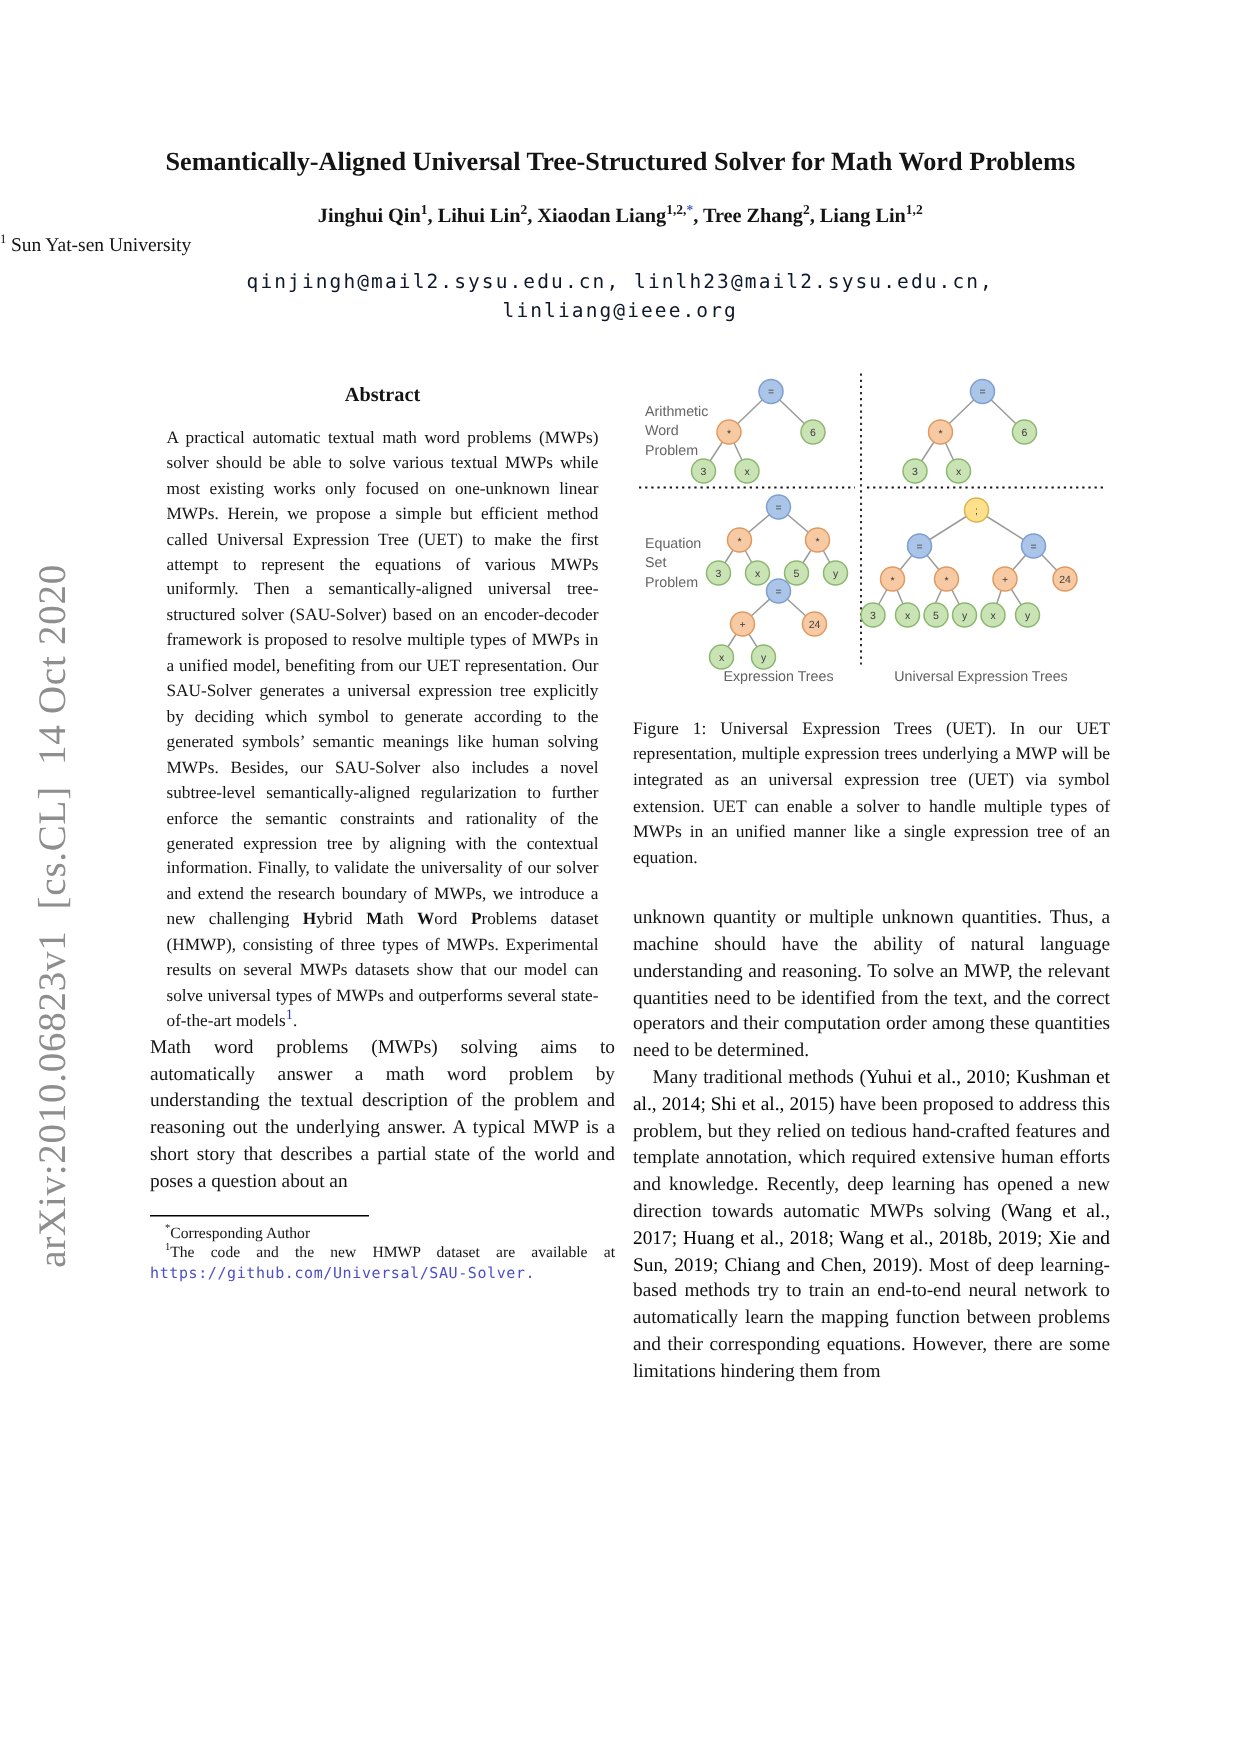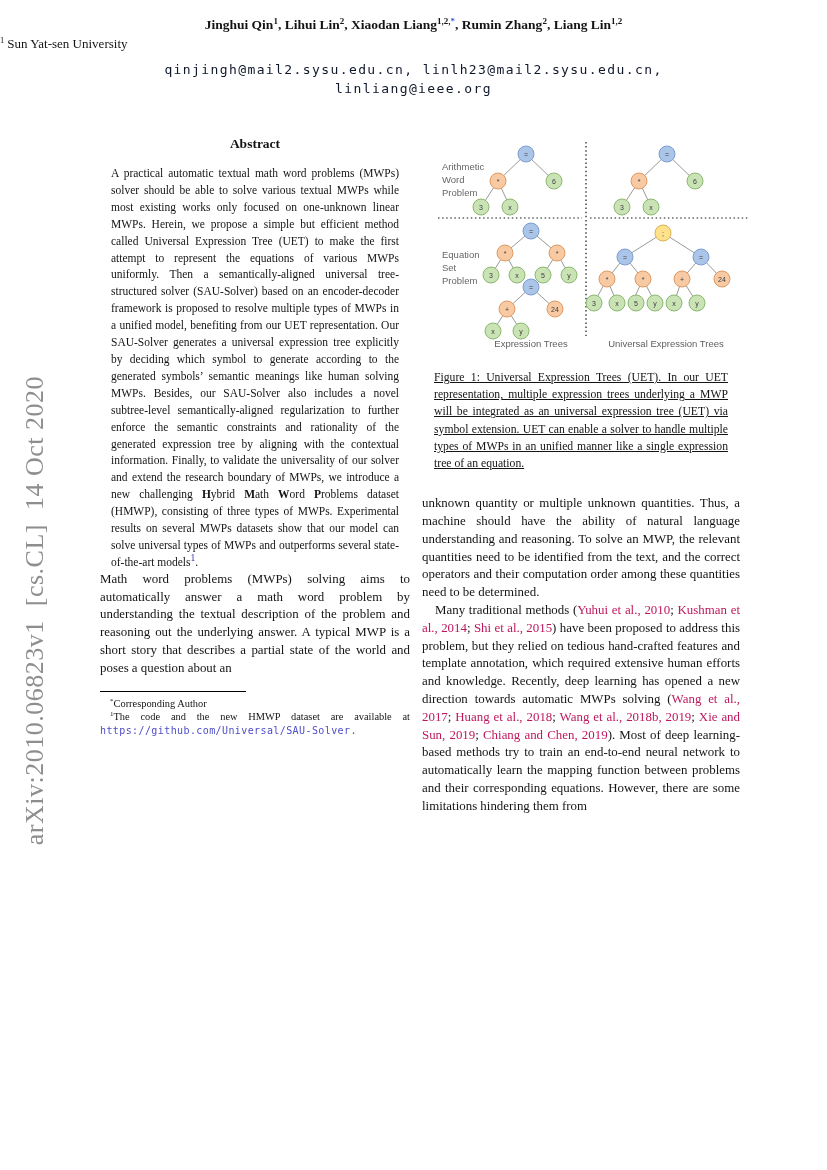--- a/index.html
+++ b/index.html
@@ -28,31 +28,31 @@
   
   .columns { display:flex; margin:28px 82px 0 100px; gap:12px; }
   .col-left  { width:310px; flex:none; }
   .col-right { width:318px; flex:none; }
   .abstract-head { margin:10px 0 13px; text-align:center; font-size:13.5px; font-weight:bold; }
   .abstract-body { margin:0 11px; text-align:justify; font-size:11.5px; line-height:16.9px; }
   .section-head { font-size:14.5px; font-weight:bold; margin:24px 0 11px; }
   .section-head .sec-num { margin-right:15px; }
   .body-text { margin:0; text-align:justify; font-size:12.9px; line-height:17.8px; }
   .indent { text-indent:13px; }
-  .citation { color:#be185d; }
+  .citation { color:#000000; }
   .footref { color:#3232b4; }
   sup { line-height:0; }
   
   .footnote { margin-top:13px; }
   .fn-rule { width:146px; border-top:1px solid #000; margin-bottom:5px; }
   .fn-line { font-size:10.4px; line-height:13.8px; text-align:justify; text-indent:10px; margin:0; }
   .fn-line sup { font-size:7px; }
   .url { font-family:"DejaVu Sans Mono", monospace; color:#4d4dc8; font-size:10px; letter-spacing:0.4px; }
   
-  figure { margin:12px; padding:0;text-decoration:underline; }
+  figure { margin:0; padding:0; }
   .fig-caption { margin-top:15px; text-align:justify; font-size:11.7px; line-height:17.2px; }
   .nd { stroke-width:1; }
   .nd.b { fill:#aac5e8; stroke:#7d9ed1; }
   .nd.o { fill:#f7caa4; stroke:#df9a62; }
   .nd.g { fill:#c9e3b5; stroke:#8bb870; }
   .nd.y { fill:#ffe18c; stroke:#d9b451; }
   .nt { font-family:"Liberation Sans", sans-serif; font-size:7px; fill:#3c3c3c; text-anchor:middle; }
   .edge line { stroke:#9a9a9a; stroke-width:1; }
   .sep { stroke:#161616; stroke-width:1.2; stroke-dasharray:1.5 2.6; fill:none; }
   .flabel { font-family:"Liberation Sans", sans-serif; font-size:9.5px; fill:#666; }
@@ -61,23 +61,24 @@
 </style>
 </head>
 <body>
 
 <div class="page">
 
   <div class="watermark">
     <span>arXiv:2010.06823v1  [cs.CL]  14 Oct 2020</span>
   </div>
 
+  <h1 class="title">Semantically-Aligned Universal Tree-Structured Solver for Math Word Problems</h1>
 
   <div class="authors">
-    <span><span>Jinghui Qin</span><sup>1</sup><span>, </span></span><span><span>Lihui Lin</span><sup>2</sup><span>, </span></span><span><span>Xiaodan Liang</span><sup><span>1,2,</span><span class="star">*</span></sup><span>, </span></span><span><span>Rumin Zhang</span><sup>2</sup><span>, </span></span><span><span>Liang Lin</span><sup>1,2</sup></span>
+    <span><span>Jinghui Qin</span><sup>1</sup><span>, </span></span><span><span>Lihui Lin</span><sup>2</sup><span>, </span></span><span><span>Xiaodan Liang</span><sup><span>1,2,</span><span class="star">*</span></sup><span>, </span></span><span><span>Tree Zhang</span><sup>2</sup><span>, </span></span><span><span>Liang Lin</span><sup>1,2</sup></span>
   </div>
 
   <div class="affil">
     <sup>1</sup><span class="affil-name">Sun Yat-sen University</span>
   </div>
 
   <div class="emails">
     <div>qinjingh@mail2.sysu.edu.cn, linlh23@mail2.sysu.edu.cn,</div>
     <div>linliang@ieee.org</div>
   </div>

